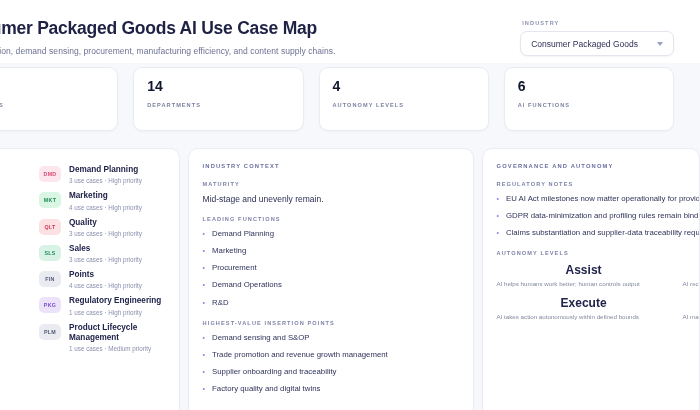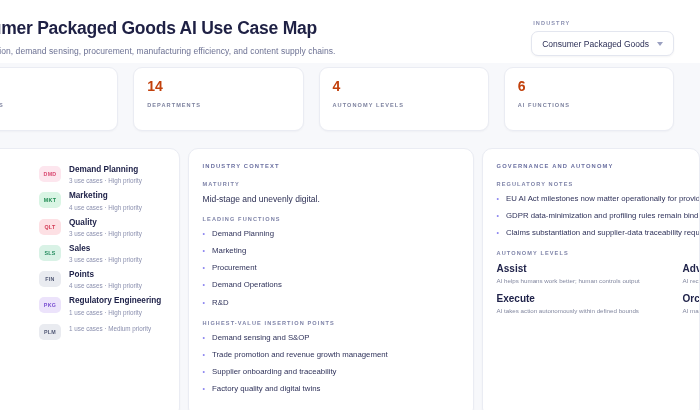--- a/index.html
+++ b/index.html
@@ -52,21 +52,21 @@
     font-weight: bold;
     letter-spacing: 1.1px;
     color: #8d92b3;
     text-transform: uppercase;
     margin-bottom: 5px;
     padding-left: 2px;
   }
   .filter-select {
     display: flex;
     align-items: center;
-    gap: 8px;
+    gap: 19px;
     height: 25px;
     padding: 0 10px;
     background: #ffffff;
     border: 1px solid #e3e6ef;
     border-radius: 7px;
     box-shadow: 0 1px 2px rgba(30,32,68,.05);
     font-size: 8.5px;
     color: #2b2e55;
     white-space: nowrap;
   }
@@ -92,21 +92,21 @@
     flex: 1 1 0;
     background: #ffffff;
     border: 1px solid #eaecf3;
     border-radius: 9px;
     padding: 11px 13px;
     box-shadow: 0 1px 2px rgba(30,32,68,.035);
   }
   .stat-value {
     font-size: 14px;
     font-weight: bold;
-    color: #c2410c;
+    color: #0f172a;
     line-height: 1.1;
   }
   .stat-label {
     margin-top: 8px;
     font-size: 5.6px;
     font-weight: bold;
     letter-spacing: 1.05px;
     color: #7d829f;
     text-transform: uppercase;
   }
@@ -207,23 +207,24 @@
 
   
   .autonomy-grid {
     display: grid;
     grid-template-columns: 1fr 1fr;
     column-gap: 12px;
     row-gap: 9px;
     width: 360px;
   }
   .aut-name {
-    font-size: 10px;
+    font-size: 12px;
     font-weight: bold;
     color: #20234a;
+    text-align: center;
   }
   .aut-desc {
     font-size: 6.2px;
     color: #82879f;
     margin-top: 3px;
     white-space: nowrap;
   }
 </style>
 </head>
 <body>
@@ -305,30 +306,31 @@
           <div class="dept-row">
             <div class="dept-badge" style="background: rgb(236, 227, 251); color: rgb(122, 79, 209);">PKG</div>
             <div>
               <div class="dept-name">Regulatory Engineering</div>
               <div class="dept-meta">1 use cases · High priority</div>
             </div>
           </div>
           <div class="dept-row">
             <div class="dept-badge" style="background: rgb(233, 235, 240); color: rgb(81, 88, 117);">PLM</div>
             <div>
+              <div class="dept-name">Product Lifecycle Management</div>
               <div class="dept-meta">1 use cases · Medium priority</div>
             </div>
           </div>
         </div>
     </div>
 
     <div class="panel panel-context">
       <div class="panel-title">Industry Context</div>
       <div class="section-label first">Maturity</div>
-      <div class="body-text">Mid-stage and unevenly digital.</div>
+      <div class="body-text">Mid-stage and unevenly remain.</div>
       <div class="section-label">Leading Functions</div>
       <ul class="bullet-list" id="leading-functions-list">
           <li class="bullet-item">
             <span class="bullet-dot">•</span>
             <span>Demand Planning</span>
           </li>
           <li class="bullet-item">
             <span class="bullet-dot">•</span>
             <span>Marketing</span>
           </li>

